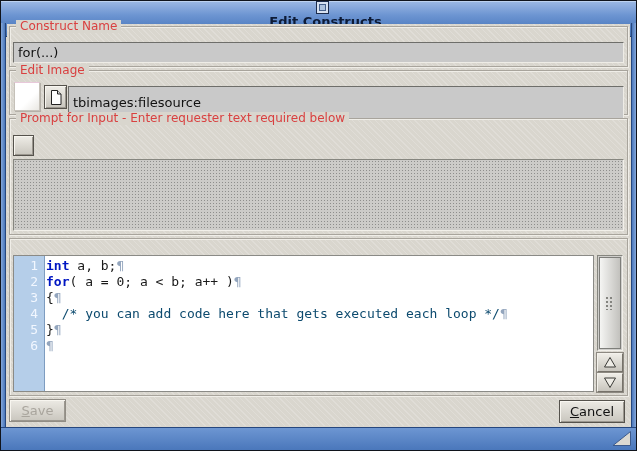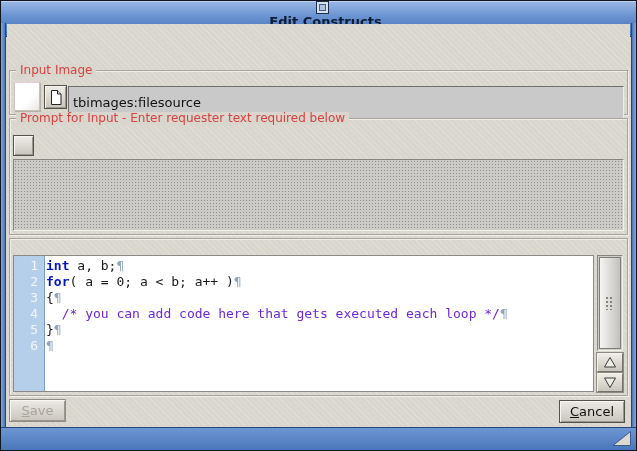--- a/index.html
+++ b/index.html
@@ -88,21 +88,21 @@
     position:absolute;left:3px;top:16px;right:33px;bottom:3px;
     background:#fff;border:1px solid #8a8a86;overflow:hidden;
   }
   .gutterbg{position:absolute;left:0;top:0;bottom:0;width:31px;background:#b5cee9;border-right:1px solid #7d9cc0;}
   .ed-lines{position:absolute;left:0;top:2px;right:0;}
   .ed-line{display:flex;height:16px;line-height:16px;
     font-family:"DejaVu Sans Mono","Liberation Mono",monospace;font-size:13px;white-space:pre;}
   .ln{width:32px;min-width:32px;text-align:right;padding-right:8px;color:#f2f7ff;}
   .code{color:#1a1a1a;}
   .seg-keyword{color:#0016c2;font-weight:bold;}
-  .seg-comment{color:#6d28d9;}
+  .seg-comment{color:#0c4a6e;}
   .seg-plain{color:#1a1a1a;}
   .eol{color:#93a5bd;}
   
   .scrollcol{position:absolute;right:4px;top:16px;bottom:3px;width:26px;}
   .sb-track{
     position:absolute;left:0;right:0;top:0;bottom:41px;
     background:#cfcecb;
     border:1px solid;border-color:#86867f #f2f0ea #f2f0ea #86867f;
   }
   .sb-thumb{
@@ -169,23 +169,27 @@
         </svg>
       </div>
     </div>
   </div>
 
   <div class="edge left"></div>
   <div class="edge right"></div>
 
   <div class="content">
 
+    <div class="group g1">
+      <span class="legend">Construct Name</span>
+      <input class="tfield" readonly="" value="for(...)" style="">
+    </div>
 
     <div class="group g2">
-      <span class="legend">Input Image</span>
+      <span class="legend">Edit Image</span>
       <div class="img-preview">
         <span></span>
       </div>
       <div class="mini-btn file-btn">
         <svg width="14" height="17" viewBox="0 0 14 17">
           <path d="M2.5,1.5 h6 l3.5,3.5 v10.5 h-9.5 z" fill="#ffffff" stroke="#222"></path>
           <path d="M8.5,1.5 v3.5 h3.5" fill="#d8d8d8" stroke="#222"></path>
         </svg>
       </div>
       <input class="tfield" readonly="" value="tbimages:filesource" style="">

